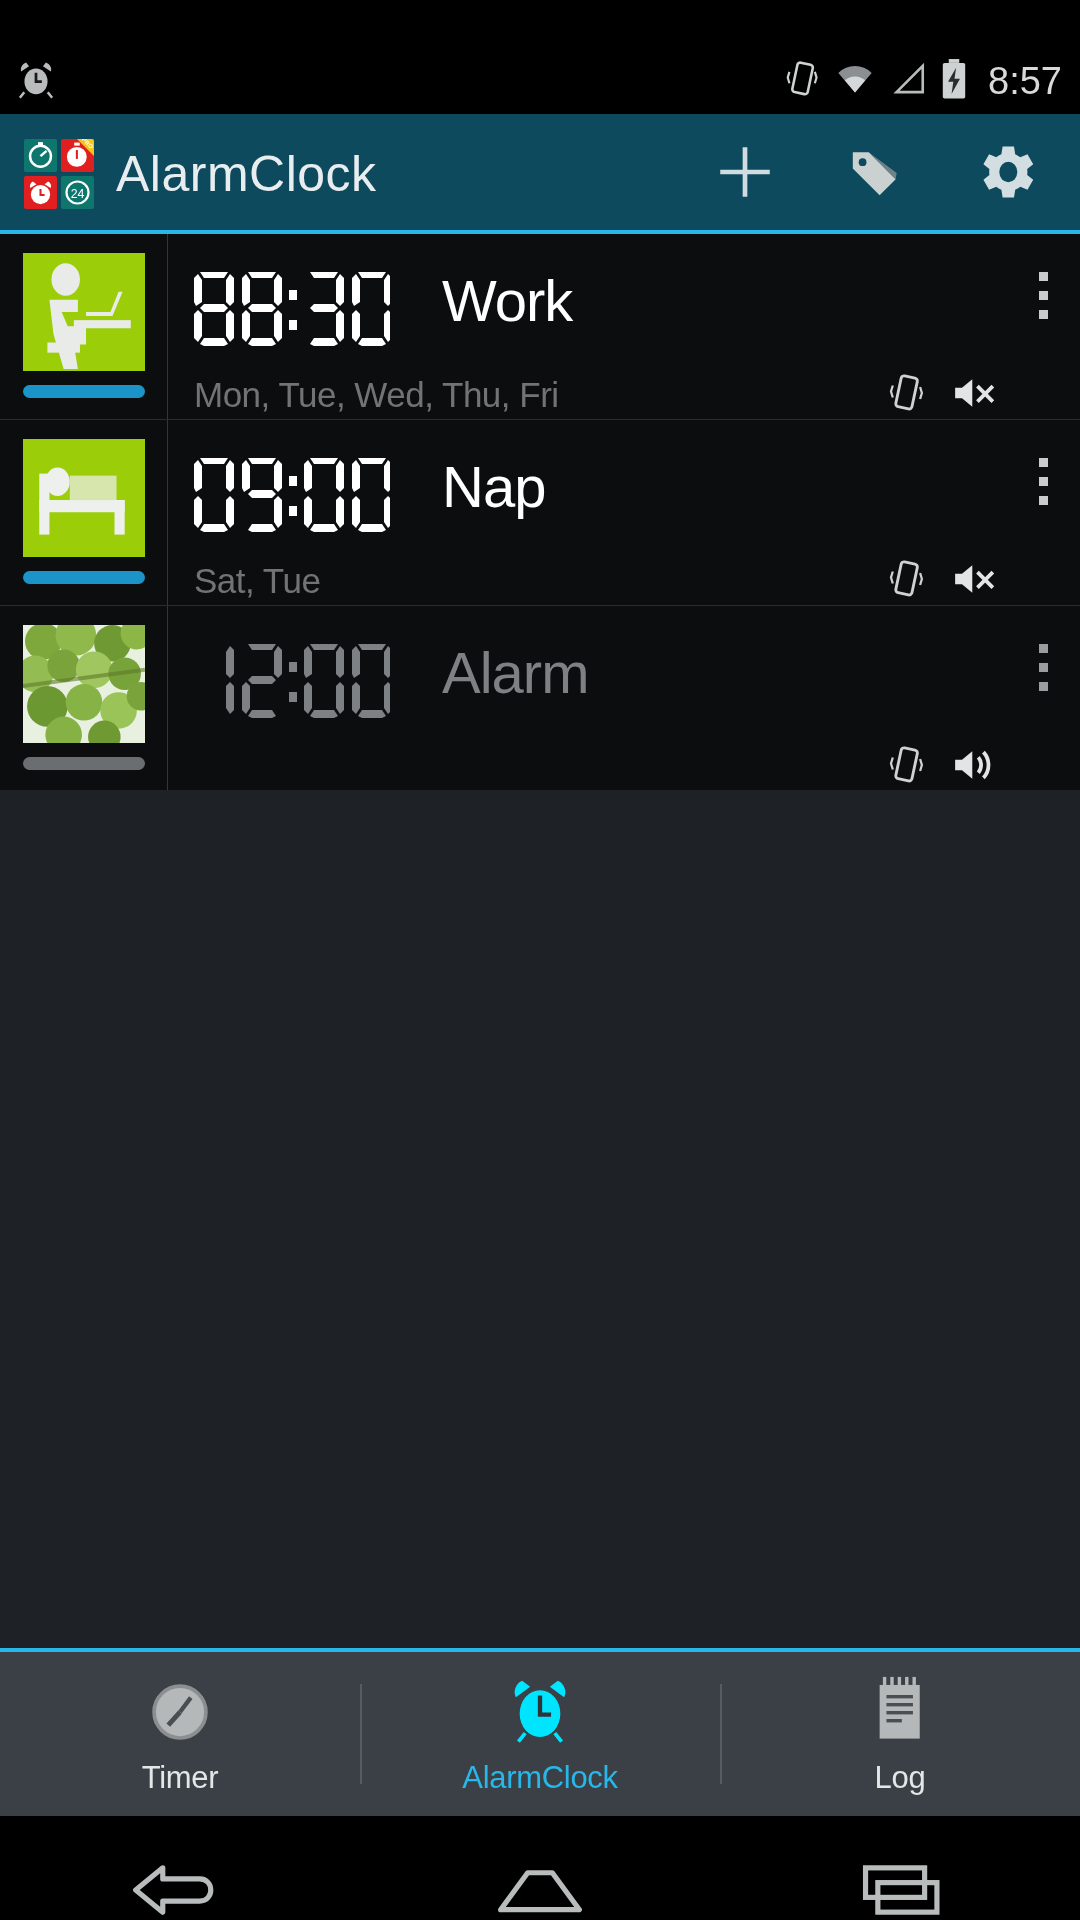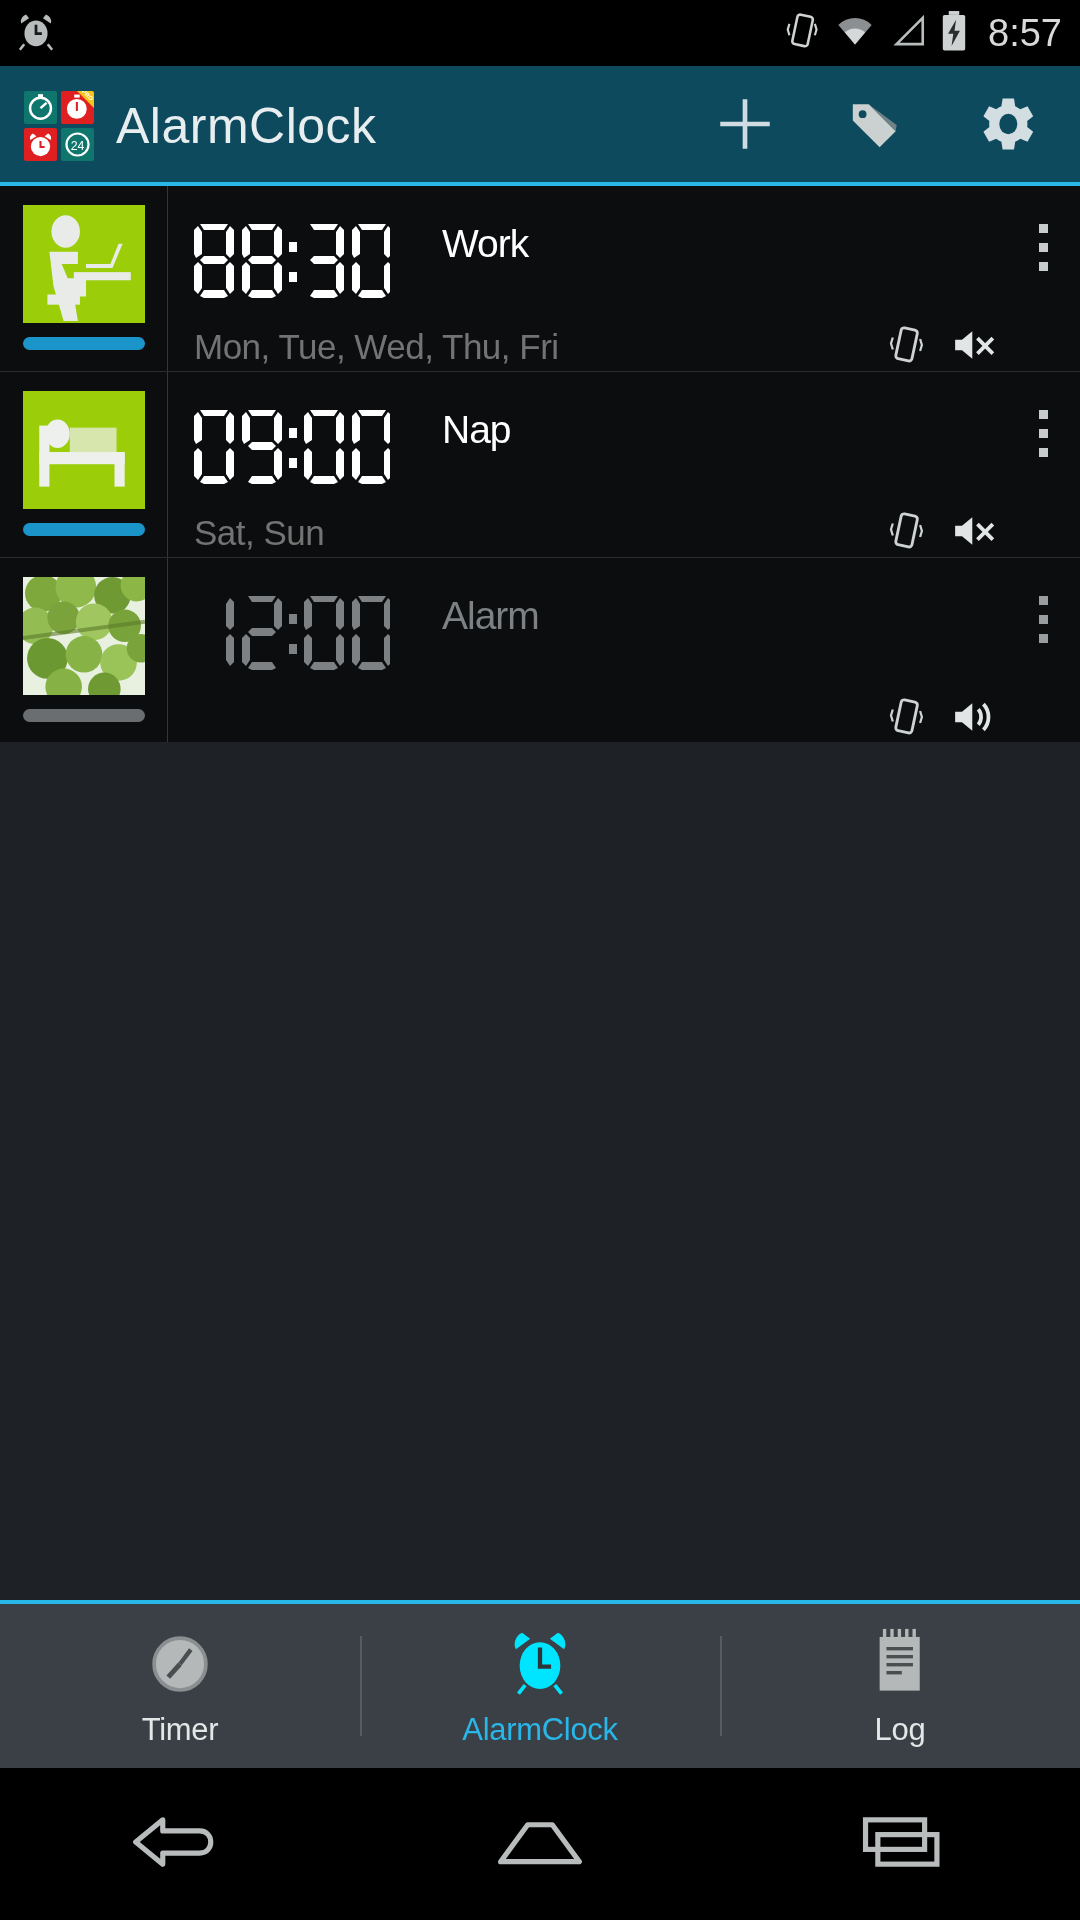--- a/index.html
+++ b/index.html
@@ -7,21 +7,21 @@
     width:1080px; height:1920px;
     background:#000;
     font-family:"Liberation Sans", sans-serif;
     overflow:hidden;
   }
   #screen { position:relative; width:1080px; height:1920px; background:#0d0f11; }
 
   
   .statusbar {
     height:66px; background:#000; display:flex; align-items:center;
-    padding:0 18px 0 14px; position:relative;
+    padding:0 18px 0 14px; position:relative;margin-top:48px;
   }
   .sb-left { display:flex; align-items:center; gap:10px; }
   .sb-right { margin-left:auto; display:flex; align-items:center; gap:14px; }
   .sb-time {
     color:#d9d9d9; font-size:38px; font-family:"Liberation Sans", sans-serif;
     letter-spacing:0px; margin-left:6px; font-weight:400;
   }
 
   
   .actionbar {
@@ -78,21 +78,21 @@
   }
   .toggle-bar.off { background:#6b6e70; }
 
   .alarm-main { flex:1; position:relative; padding:0 26px 0 26px; }
   .alarm-top { display:flex; align-items:flex-start; padding-top:34px; }
   .lcd {
     font-family:"DejaVu Sans Mono", monospace;
     font-size:0; line-height:0; display:flex; align-items:center; gap:4px;
   }
   .alarm-label {
-    color:#fff; font-size:39px; margin-left:52px; line-height:1;
+    color:#fff; font-size:58px; margin-left:52px; line-height:1;
     font-weight:400; letter-spacing:-1px; margin-top:4px;
   }
   .alarm-row.disabled .alarm-label { color:#7d8183;text-align:center; }
   .alarm-sub {
     display:flex; align-items:center; margin-top:22px; padding-right:10px;
   }
   .alarm-days { color:#737373; font-size:35px; letter-spacing:-0.5px; }
   .sub-icons { margin-left:auto; display:flex; align-items:center; gap:24px; padding-right:46px;}
   .kebab {
     position:absolute; right:0px; top:22px; width:74px; height:110px;
@@ -368,21 +368,21 @@
                 <polygon points="97,3 99,5 99,17 97,19 95,17 95,6"></polygon>
                 <polygon points="81,21 83,23 83,34 81,37 79,35 79,23"></polygon>
                 <polygon points="97,21 99,23 99,35 97,37 95,34 95,23"></polygon>
                 <polygon points="82,38 84,35 94,35 96,38 94,39 84,39"></polygon>
               </g>
             </svg>
           </div>
           <div class="alarm-label">Nap</div>
         </div>
         <div class="alarm-sub">
-          <div class="alarm-days">Sat, Sun</div>
+          <div class="alarm-days">Sat, Tue</div>
           <div class="sub-icons">
             <span>
               <svg width="40" height="42" viewBox="0 0 24 28">
                 <rect x="7" y="3" width="11" height="21" rx="2" fill="none" stroke="#cfd2d3" stroke-width="1.9" transform="rotate(12 12 13)"></rect>
                 <path d="M3.2 9 L2 13 L3.2 17" stroke="#cfd2d3" stroke-width="1.5" fill="none"></path>
                 <path d="M21.4 10 L22.6 14 L21.4 18" stroke="#cfd2d3" stroke-width="1.5" fill="none"></path>
               </svg>
             </span>
             <span>
               <svg width="48" height="42" viewBox="0 0 28 24">

